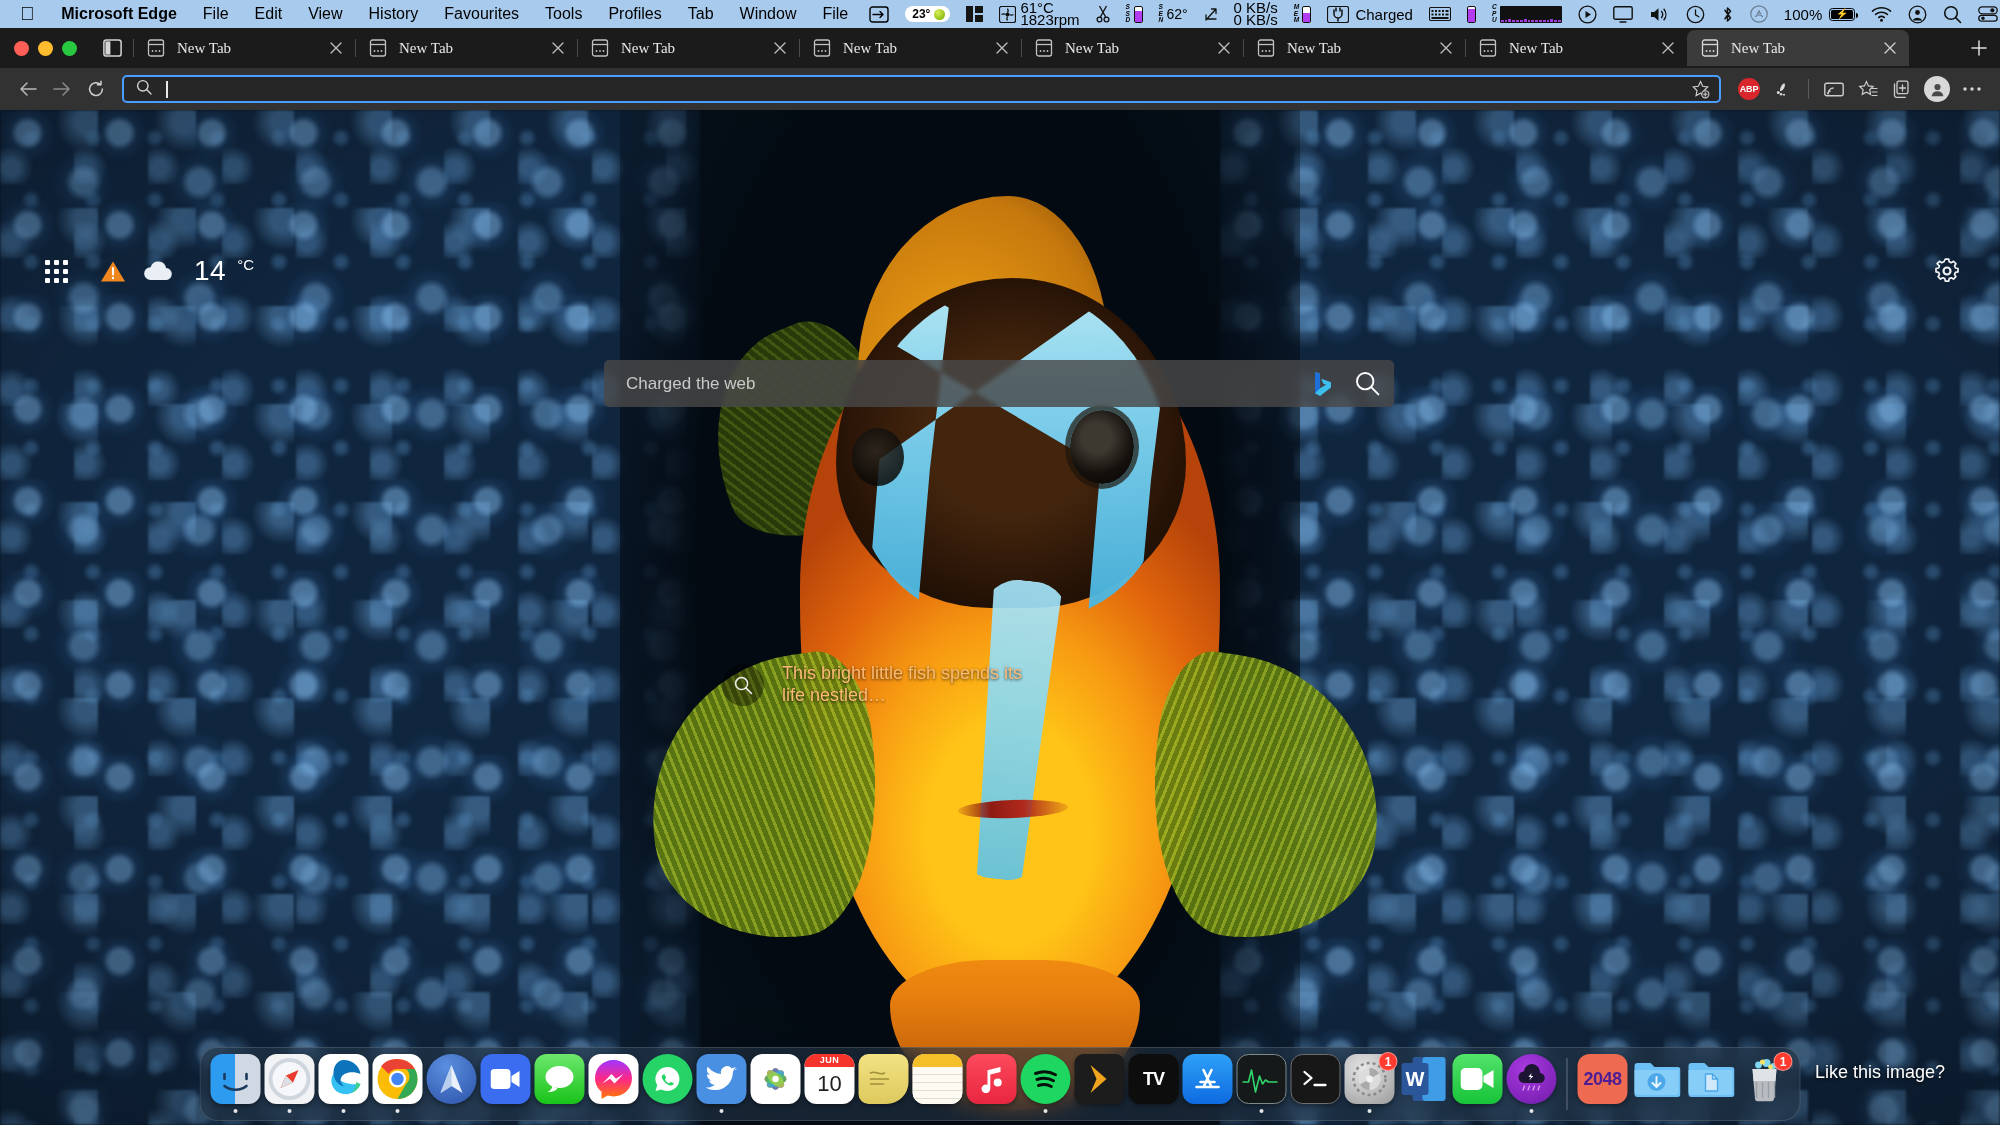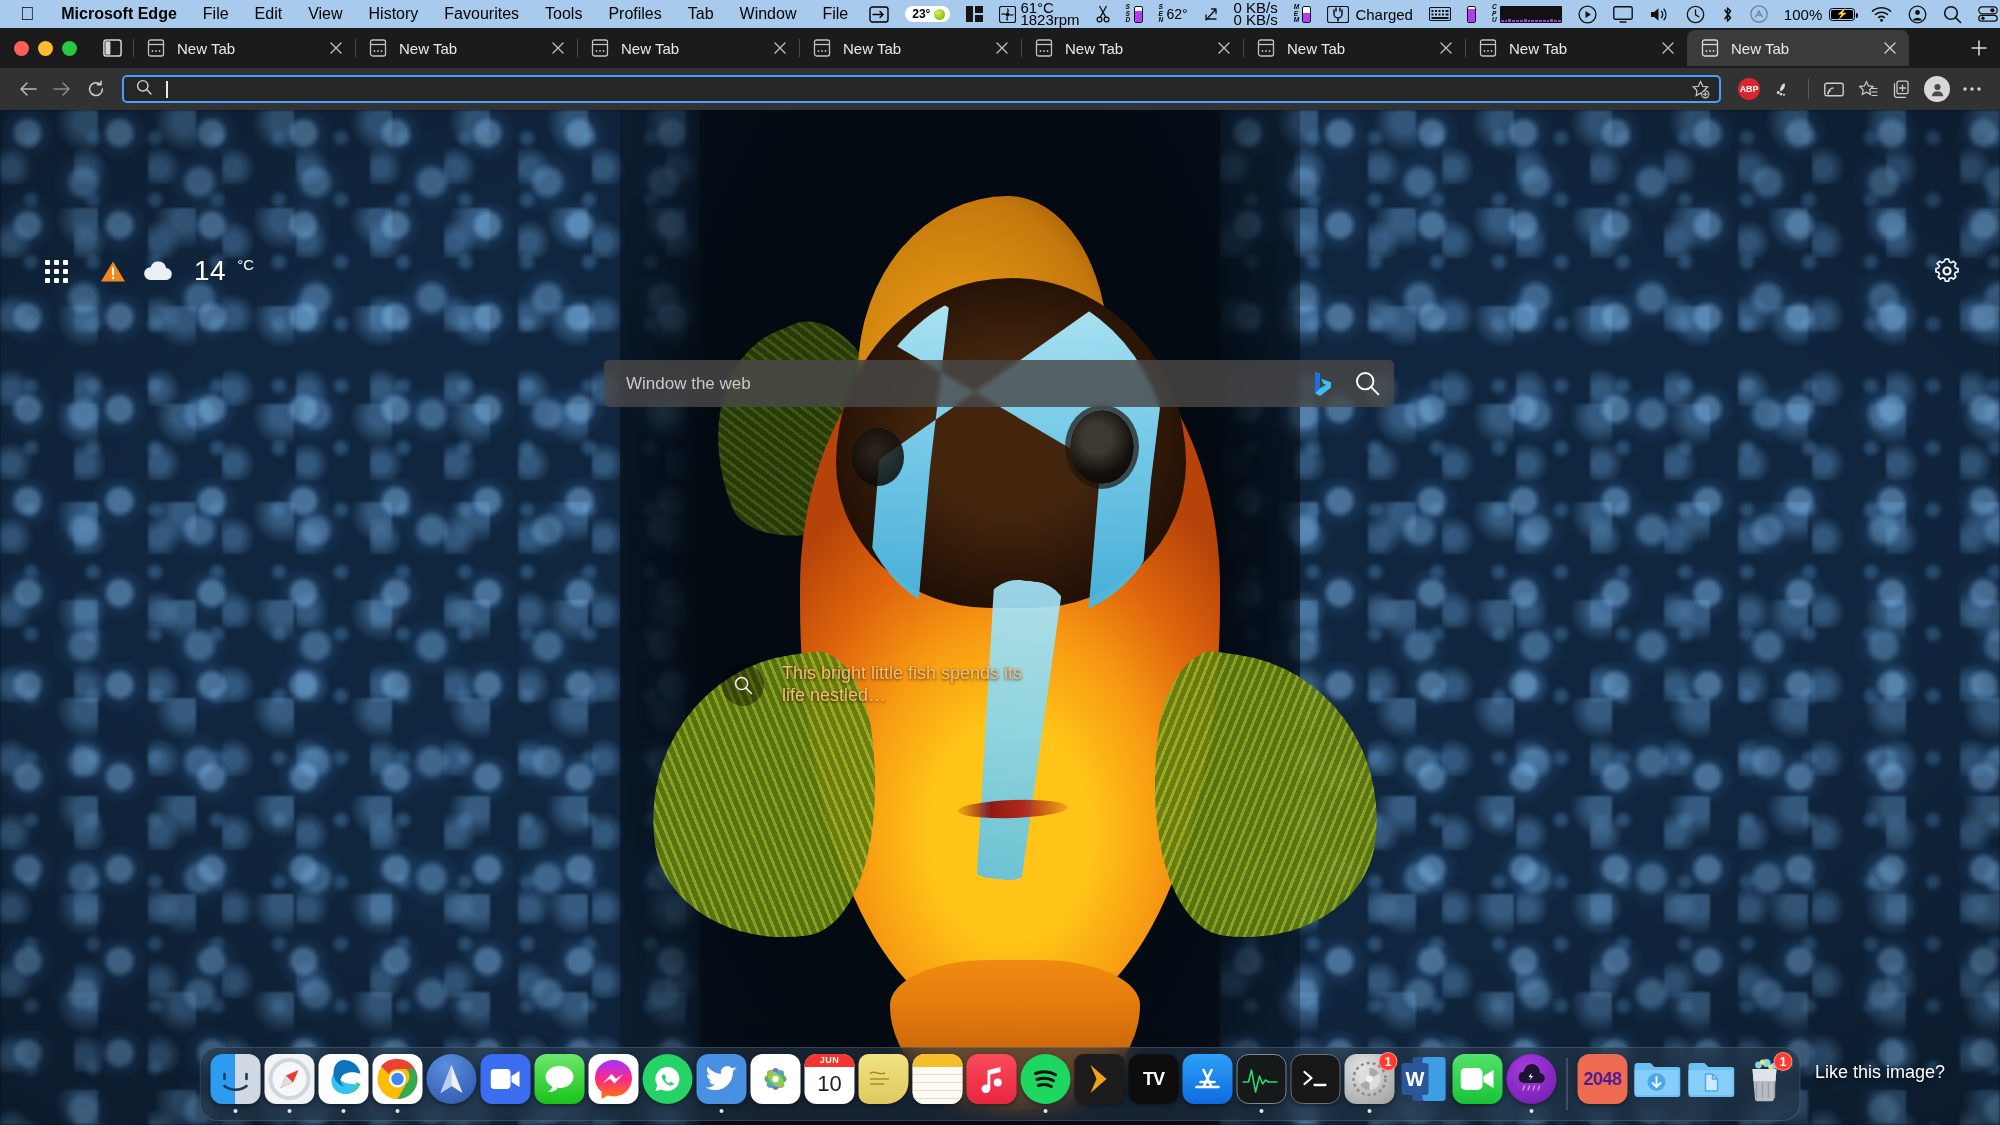--- a/index.html
+++ b/index.html
@@ -61,21 +61,21 @@
     position: relative; height: 40px; background: #1b1b1b;
     display: flex; align-items: center; padding: 0 6px 0 14px;
   }
   .traffic { display: flex; align-items: center; gap: 9px; margin-right: 22px; }
   .traffic span { width: 15px; height: 15px; border-radius: 50%; display: block; }
   .tl-red { background: #ff5f57; } .tl-yel { background: #febc2e; } .tl-grn { background: #28c840; }
   .tab-sidebar-btn {
     width: 26px; height: 26px; display: flex; align-items: center; justify-content: center;
     margin-right: 8px; border-radius: 4px;
   }
-  .tabs { display: flex; align-items: center; flex: 1; height: 40px; }
+  .tabs { display: flex; align-items: center; flex: 1; height: 40px; font-family: Liberation Serif, serif; }
   .tab {
     display: flex; align-items: center; height: 36px; width: 222px;
     padding: 0 8px 0 14px; border-radius: 7px 7px 0 0; position: relative;
   }
   .tab:before {
     content: ""; position: absolute; left: 0; top: 9px; height: 18px; width: 1px; background: #4b4b4b;
   }
   .tab.active { background: #3b3b3b; border-radius: 8px 8px 0 0; }
   .tab.active:before { display: none; }
   .tab-fav { width: 18px; height: 18px; flex: 0 0 18px; margin-right: 12px; opacity: .92; }
@@ -816,21 +816,21 @@
     </div>
 
     <div class="ntp-gear">
       <svg width="26" height="26" viewBox="0 0 26 26">
           <path d="M13 8.4a4.6 4.6 0 1 0 0 9.2 4.6 4.6 0 0 0 0-9.2zm0 2.2a2.4 2.4 0 1 1 0 4.8 2.4 2.4 0 0 1 0-4.8z" fill="#fff"></path>
           <path d="M11.3 1.2h3.4l.5 2.6 2 .85 2.3-1.35 2.4 2.4-1.35 2.3.85 2 2.6.5v3.4l-2.6.5-.85 2 1.35 2.3-2.4 2.4-2.3-1.35-2 .85-.5 2.6h-3.4l-.5-2.6-2-.85-2.3 1.35-2.4-2.4 1.35-2.3-.85-2-2.6-.5v-3.4l2.6-.5.85-2L3.1 5.7l2.4-2.4L7.8 4.65l2-.85z" fill="none" stroke="#fff" stroke-width="1.7" stroke-linejoin="round"></path>
         </svg>
     </div>
 
     <div class="ntp-search">
-      <span class="ntp-search-ph">Window the web</span>
+      <span class="ntp-search-ph">Charged the web</span>
       <span class="bing-ic">
         <svg width="19" height="26" viewBox="0 0 19 26">
             <path d="M1 1l5 1.8v14.4l6-3.4-2.8-1.3-1.9-4.7 9.7 3.5v5.2L6 25 1 22.2z" fill="#3ec0ee"></path>
             <path d="M1 1l5 1.8v14.4L1 22.2z" fill="#1e6fd9"></path>
           </svg>
       </span>
       <span class="srch-ic">
         <svg width="25" height="25" viewBox="0 0 25 25">
             <circle cx="10.2" cy="10.2" r="8.2" fill="none" stroke="#fff" stroke-width="1.9"></circle>
             <path d="M16.2 16.2L23.4 23.4" stroke="#fff" stroke-width="1.9" stroke-linecap="round"></path>

